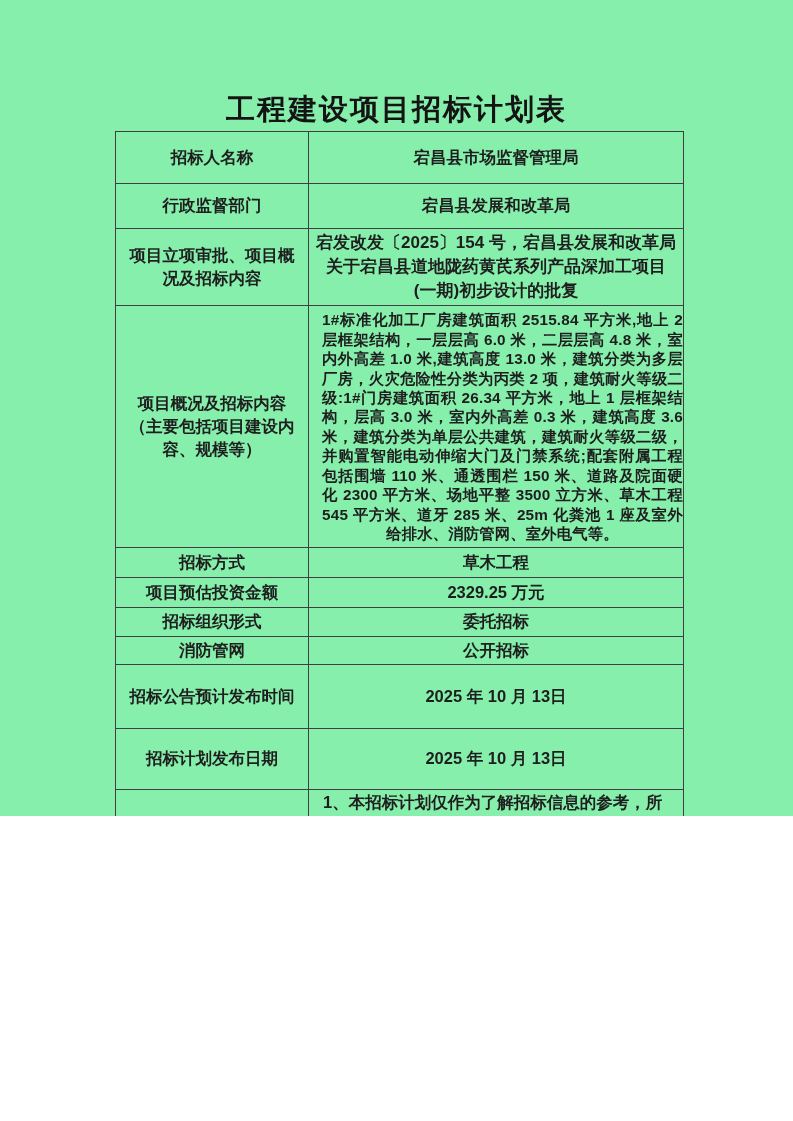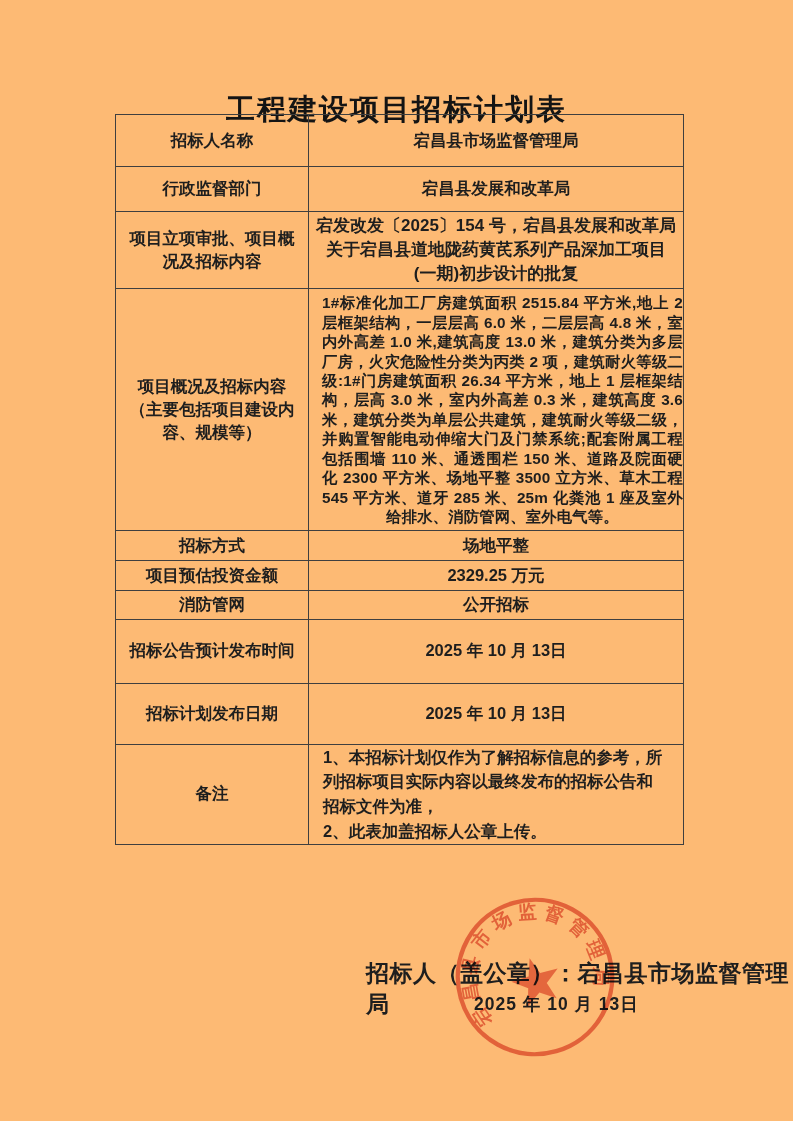--- a/index.html
+++ b/index.html
@@ -1,39 +1,39 @@
 <!DOCTYPE html>
 <html><head>
 <meta charset="utf-8">
 <style>
   html, body { margin: 0; padding: 0; background: #ffffff; }
   .page {
     position: relative;
     width: 793px;
-    height: 1121px;
-    background: #fdba74;
+    height: 816px;
+    background: #86efac;
     overflow: hidden;
     font-family: "Liberation Sans", "DejaVu Sans", sans-serif;
     color: #1e1e1e;
   }
   .doc-title {
     position: absolute;
     top: 90px;
     left: 0;
     width: 100%;
     text-align: center;
     font-size: 29px;
     font-weight: 700;
     letter-spacing: 2px;
     color: #141414;
   }
   table.doc-table {
     position: absolute;
     left: 115px;
-    top: 114px;
+    top: 131px;
     width: 568px;
     border-collapse: collapse;
     table-layout: fixed;
   }
   table.doc-table td {
     border: 1.6px solid #3f3f3f;
     vertical-align: middle;
     font-size: 16.5px;
     font-weight: 600;
     line-height: 1.4;
@@ -109,25 +109,29 @@
       <tr class="row-approval" style="height:72px">
         <td class="cell-label">项目立项审批、项目概况及招标内容</td>
         <td class="cell-value">宕发改发〔2025〕154 号，宕昌县发展和改革局关于宕昌县道地陇药黄芪系列产品深加工项目(一期)初步设计的批复</td>
       </tr>
       <tr class="row-overview" style="height:227px">
         <td class="cell-label">项目概况及招标内容（主要包括项目建设内容、规模等）</td>
         <td class="cell-value">1#标准化加工厂房建筑面积 2515.84 平方米,地上 2 层框架结构，一层层高 6.0 米，二层层高 4.8 米，室内外高差 1.0 米,建筑高度 13.0 米，建筑分类为多层厂房，火灾危险性分类为丙类 2 项，建筑耐火等级二级:1#门房建筑面积 26.34 平方米，地上 1 层框架结构，层高 3.0 米，室内外高差 0.3 米，建筑高度 3.6 米，建筑分类为单层公共建筑，建筑耐火等级二级，并购置智能电动伸缩大门及门禁系统;配套附属工程包括围墙 110 米、通透围栏 150 米、道路及院面硬化 2300 平方米、场地平整 3500 立方米、草木工程 545 平方米、道牙 285 米、25m 化粪池 1 座及室外给排水、消防管网、室外电气等。</td>
       </tr>
       <tr style="height:30px">
         <td class="cell-label">招标方式</td>
-        <td class="cell-value">场地平整</td>
+        <td class="cell-value">草木工程</td>
       </tr>
       <tr style="height:30px">
         <td class="cell-label">项目预估投资金额</td>
         <td class="cell-value">2329.25 万元</td>
+      </tr>
+      <tr style="height:28px">
+        <td class="cell-label">招标组织形式</td>
+        <td class="cell-value">委托招标</td>
       </tr>
       <tr style="height:28px">
         <td class="cell-label">消防管网</td>
         <td class="cell-value">公开招标</td>
       </tr>
       <tr style="height:64px">
         <td class="cell-label">招标公告预计发布时间</td>
         <td class="cell-value">2025 年 10 月 13日</td>
       </tr>
       <tr style="height:61px">

